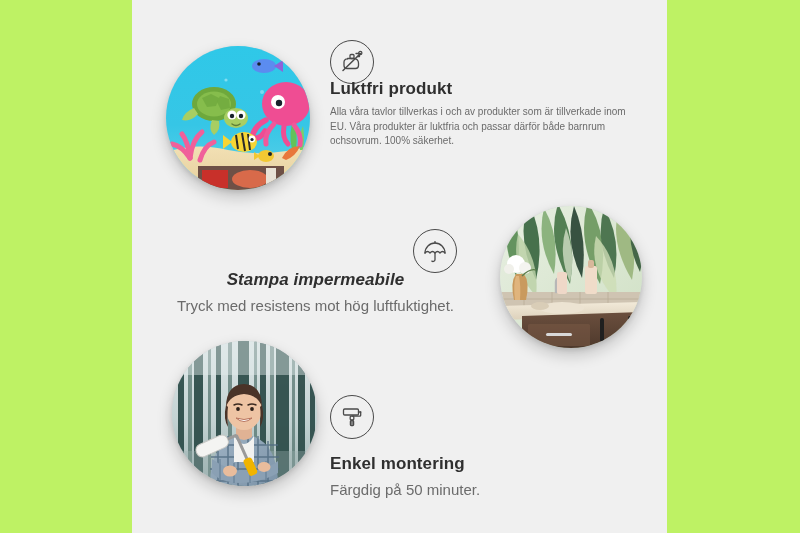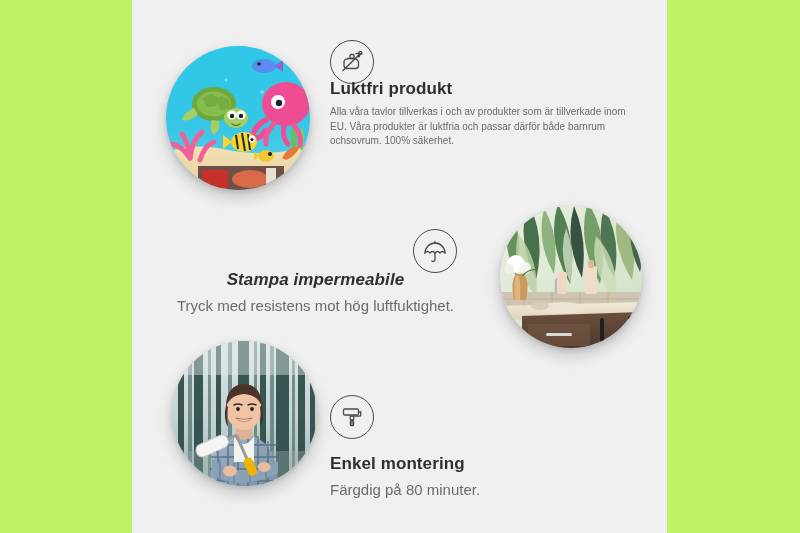--- a/index.html
+++ b/index.html
@@ -382,16 +382,16 @@
       <path d="M20.5 9 h2.2"></path>
       <path d="M22.7 9 v3.2 a1 1 0 0 1 -1 1 h-7.5"></path>
       <rect x="12.2" y="13.2" width="3.6" height="3.6" rx="0.8"></rect>
       <path d="M14 16.8 v5.6"></path>
       <rect x="12.4" y="17.6" width="3.2" height="5" rx="0.8"></rect>
     </svg>
   </div>
 
   <div class="feature-text" id="text-roller">
     <div class="feature-title">Enkel montering</div>
-    <div class="feature-sub">Färgdig på 80 minuter.</div>
+    <div class="feature-sub">Färgdig på 50 minuter.</div>
   </div>
 
 </div>
 
 </body></html>

